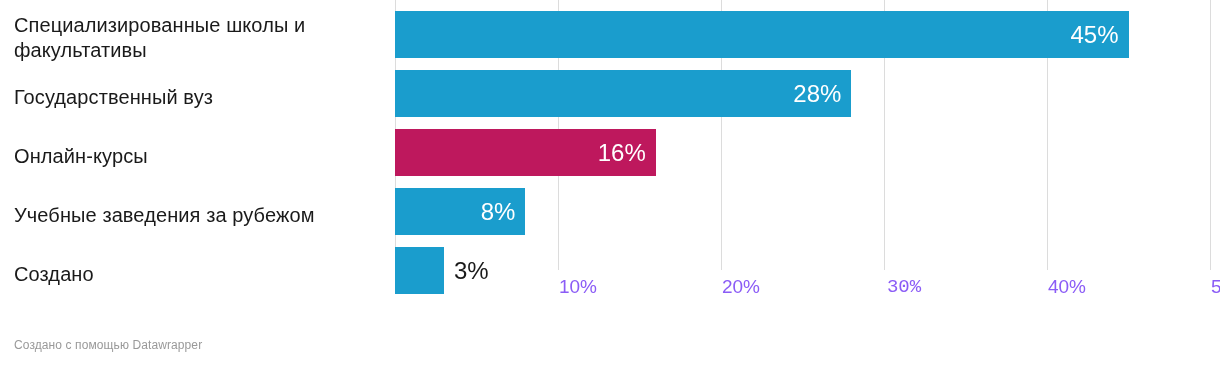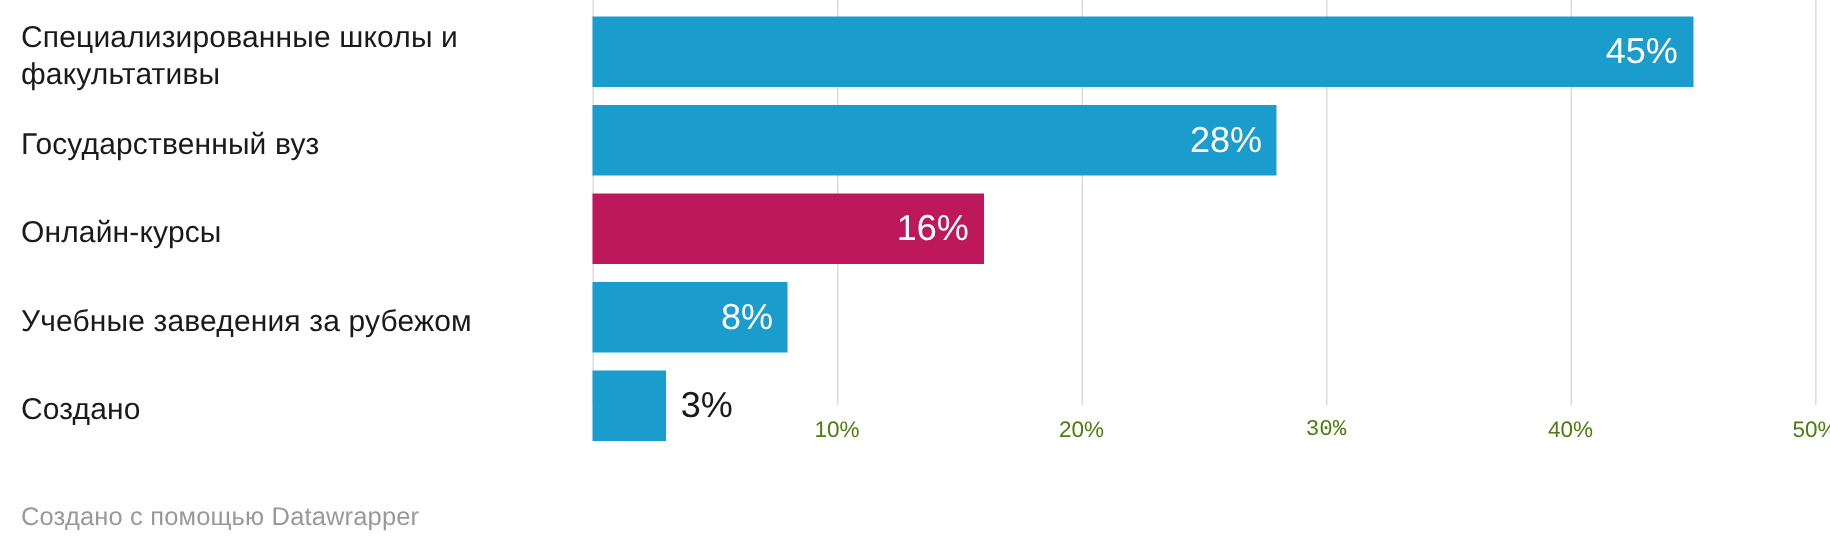--- a/index.html
+++ b/index.html
@@ -108,33 +108,34 @@
   .axis {
     position: absolute;
     left: 0;
     top: 270px;
     width: 1220px;
     height: 40px;
   }
   .tick-label {
     position: absolute;
     top: 6px;
-    font-size: 15px;
+    font-size: 19px;
     line-height: 22px;
-    color: #4d7c0f;
+    color: #8b5cf6;
     transform: translateX(-50%);
     white-space: nowrap;
+    margin-left: 20px;
   }
 
   
   .footer {
     position: absolute;
     left: 14px;
     top: 334px;
-    font-size: 17px;
+    font-size: 12px;
     line-height: 22px;
     color: #999999;
     letter-spacing: 0.1px;
   }
 </style>
 </head>
 <body>
 
 <div class="chart-root">
 

